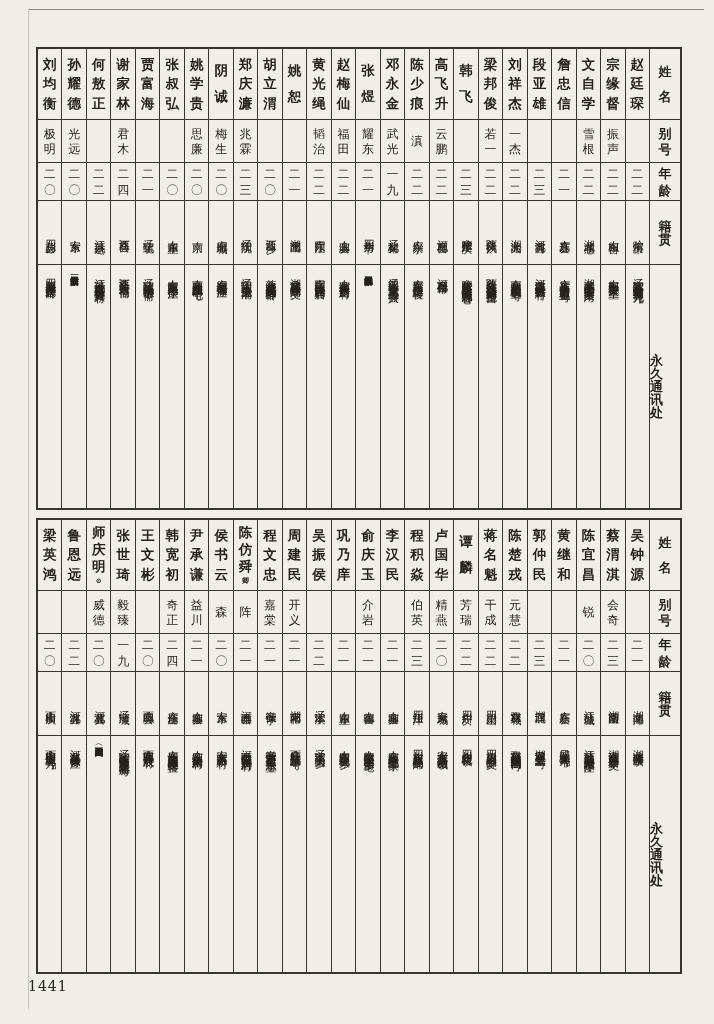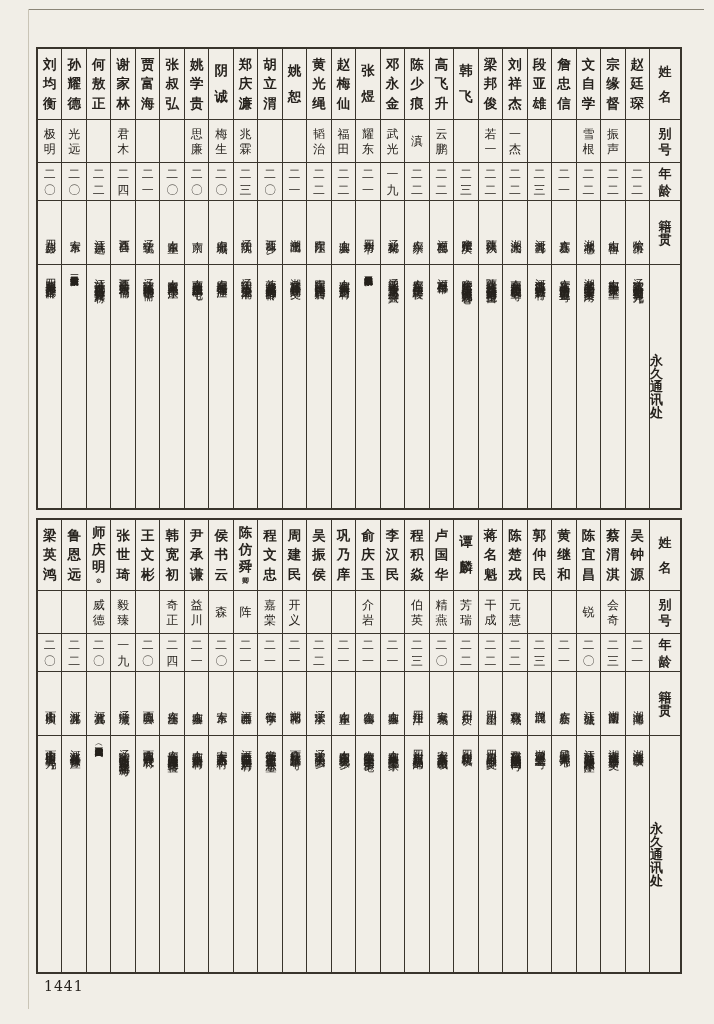--- a/index.html
+++ b/index.html
@@ -55,21 +55,21 @@
     max-height:100%;
   }
   .cell.addr .vtext{max-height:calc(100% - 2px);}
   .vtext.small{font-size:8.5px;letter-spacing:0;line-height:1.15;}
 
   .head .cell{display:flex;}
   .head .chars .ch{font-size:13px;font-weight:bold;}
   .head .cell.addr.chars{padding:26px 0;}
 
   .page-number{
-    position:absolute;left:44px;top:978px;
+    position:absolute;left:28px;top:978px;
     font-size:14px;letter-spacing:1px;
     font-family:"DejaVu Serif","Liberation Serif",serif;
   }
 </style>
 </head>
 <body>
 
 <div class="scan-top-line"></div>
 <div class="scan-left-line"></div>
 

